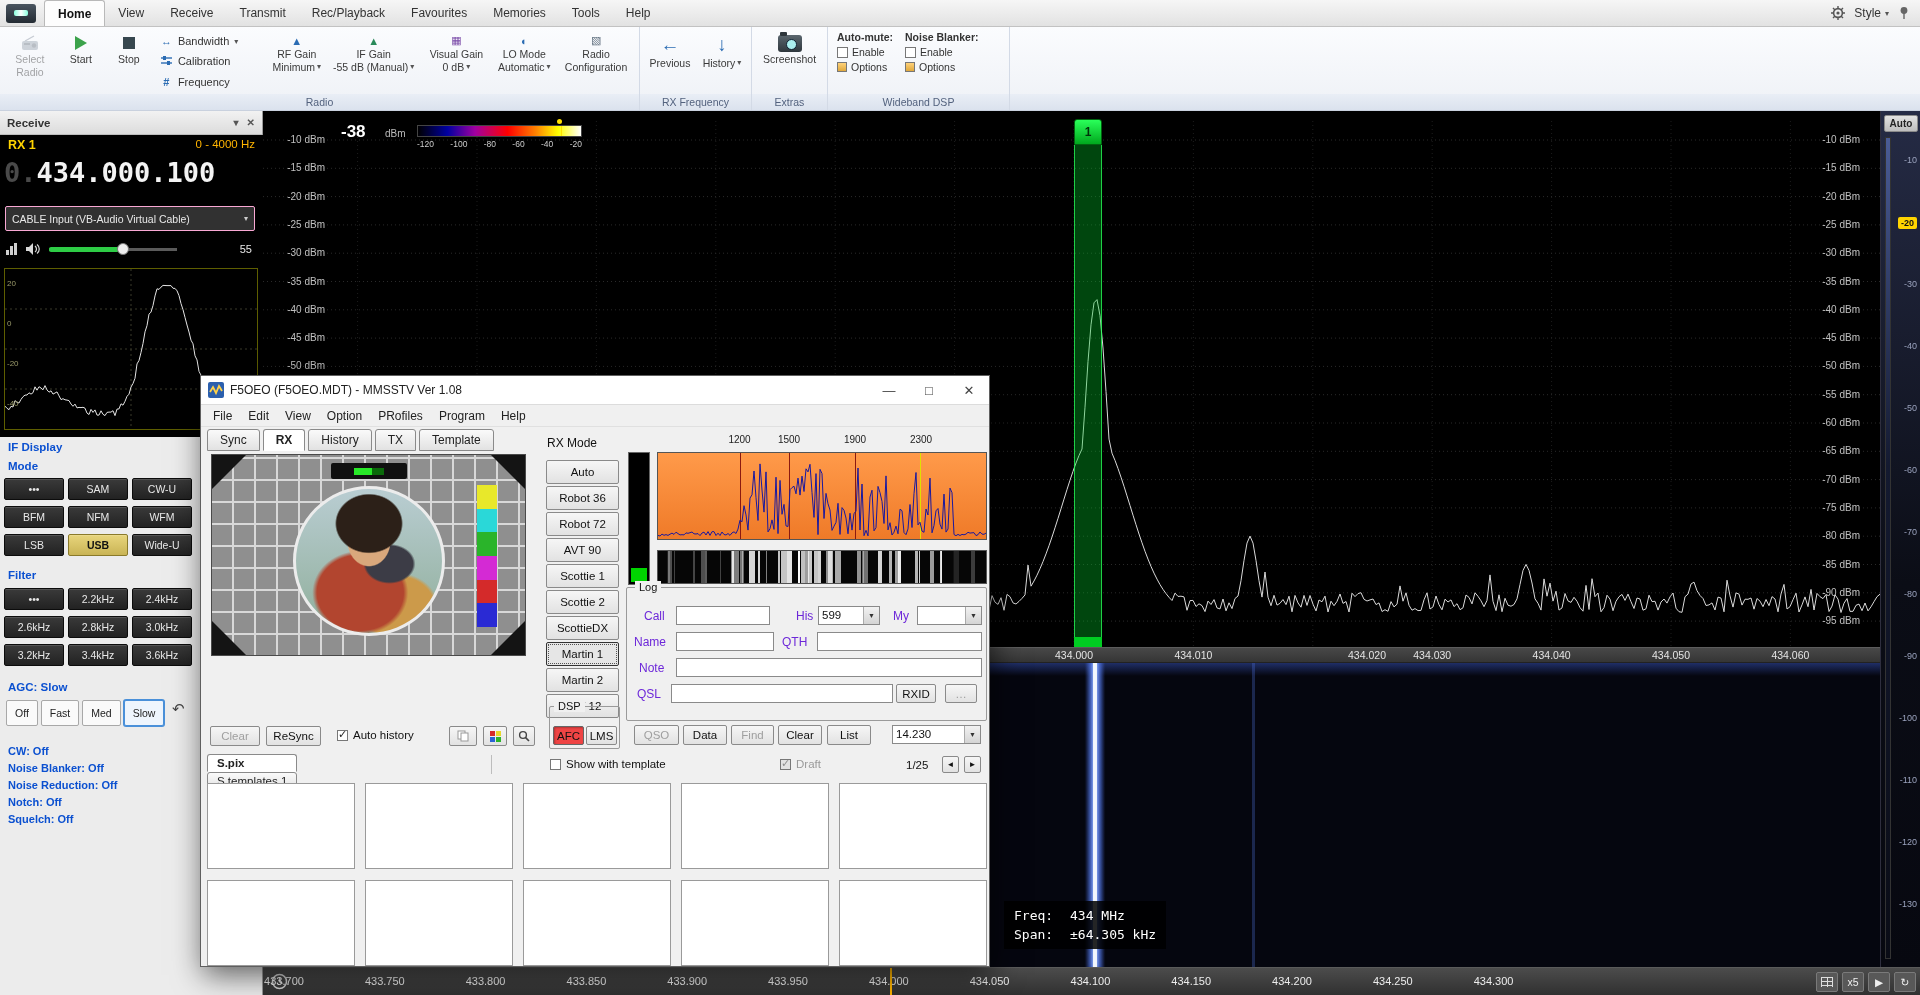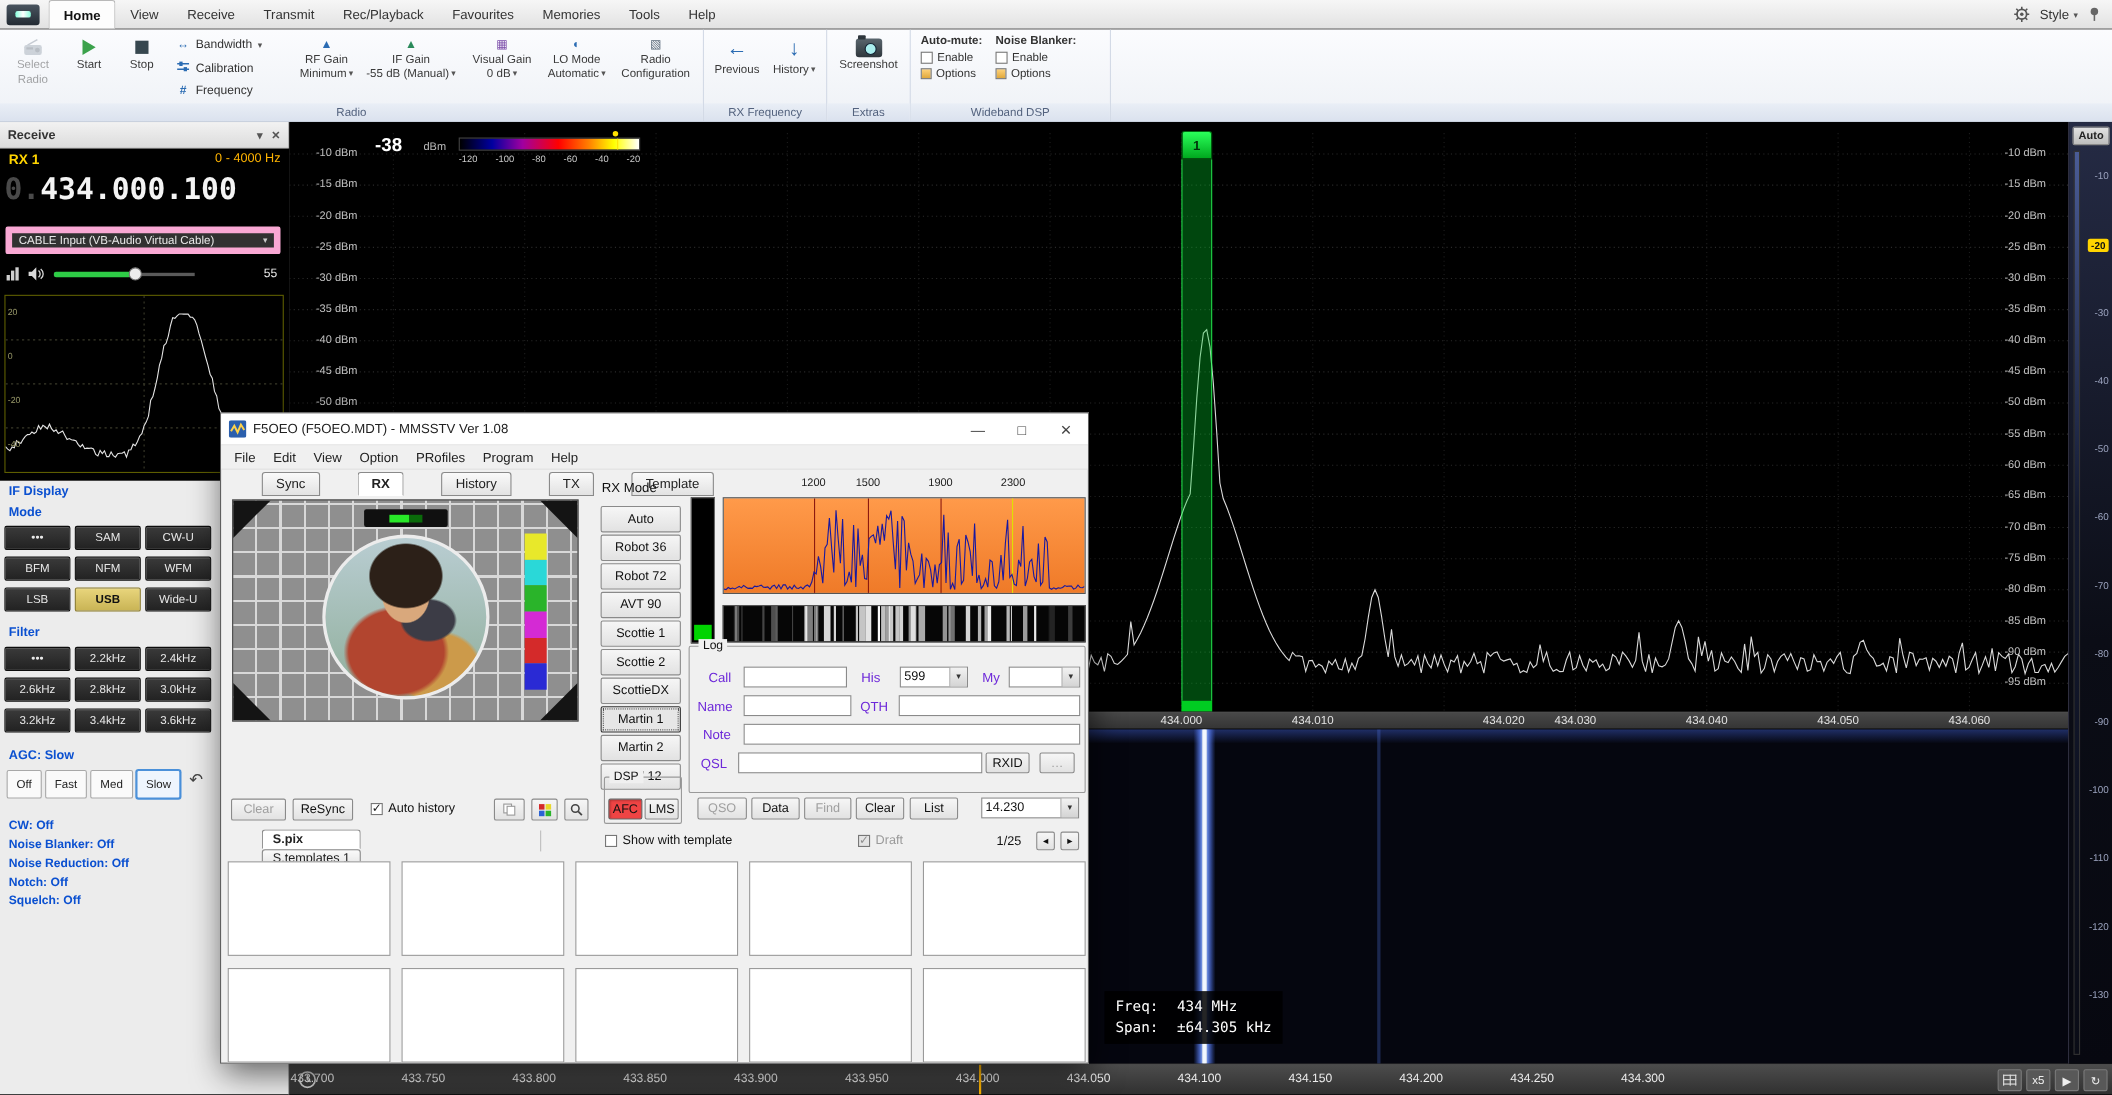--- a/index.html
+++ b/index.html
@@ -50,21 +50,21 @@
 #left-panel{position:absolute;left:0;top:111px;width:263px;height:884px;background:#ececec;border-right:1px solid #9a9a9a;}
 .panel-header{position:absolute;left:0;top:0;width:100%;height:24px;background:linear-gradient(#f2f2f2,#dcdcdc);border-bottom:1px solid #bdbdbd;display:flex;align-items:center;padding:0 7px;font-size:11.5px;font-weight:bold;color:#333;}
 .ph-icons{margin-left:auto;display:flex;gap:8px;color:#555;font-size:10px;}
 .panel-black{position:absolute;left:0;top:24px;width:263px;height:302px;background:#000;}
 .rx-row{position:absolute;left:8px;right:8px;top:3px;display:flex;justify-content:space-between;font-size:12.5px;font-weight:bold;}
 .rx-label{color:#ffd400;}
 .rx-range{color:#ffb400;font-weight:normal;font-size:11.5px;}
 .freq-display{position:absolute;left:4px;top:22px;font-family:"DejaVu Sans Mono",monospace;font-size:27px;font-weight:bold;letter-spacing:0px;white-space:nowrap;}
 .freq-prefix{color:#4a4a4a;}
 .freq-main{color:#f4f4f4;}
-.audio-select{position:absolute;left:5px;top:71px;width:250px;height:25px;background:#313131;border:6px solid #f9a8d4;border-radius:2px;color:#e8e8e8;font-size:10.5px;display:flex;align-items:center;padding:0 6px;}
+.audio-select{position:absolute;left:5px;top:71px;width:250px;height:25px;background:#313131;border:1px solid #f9a8d4;border-radius:2px;color:#e8e8e8;font-size:10.5px;display:flex;align-items:center;padding:0 6px;}
 .audio-select .caret{margin-left:auto;color:#ccc;}
 .vol-row{position:absolute;left:6px;top:103px;width:250px;height:22px;display:flex;align-items:center;}
 .eq-bars{display:flex;align-items:flex-end;gap:1px;height:12px;margin-right:8px;}
 .eq-bars i{display:block;width:3px;background:#cfcfcf;}
 .spk{margin-right:8px;}
 .vol-slider{position:relative;width:128px;height:14px;margin-right:10px;}
 .vol-track{position:absolute;left:0;right:0;top:6px;height:3px;background:#5a5a5a;}
 .vol-fill{position:absolute;left:0;width:55%;top:5px;height:5px;background:#2ecc46;border-radius:2px;}
 .vol-handle{position:absolute;left:53%;top:1px;width:12px;height:12px;border-radius:50%;background:#ededed;border:1px solid #777;}
 .vol-val{color:#e8e8e8;font-size:11px;margin-left:auto;padding-right:4px;}
@@ -131,21 +131,21 @@
 
 
 #mmsstv{position:absolute;left:200px;top:375px;width:790px;height:592px;background:#f0f0f0;border:1px solid #5f5f5f;box-shadow:3px 8px 28px rgba(0,0,0,.6);z-index:20;}
 .mt-bar{position:absolute;left:0;top:0;right:0;height:29px;background:#fff;border-bottom:1px solid #dcdcdc;display:flex;align-items:center;padding-left:7px;}
 .mt-title{font-size:12px;color:#222;margin-left:6px;}
 .mt-btns{margin-left:auto;display:flex;height:100%;}
 .mt-btn{width:40px;display:flex;align-items:center;justify-content:center;font-size:13px;color:#444;}
 .m-menu{position:absolute;left:0;top:29px;right:0;height:22px;display:flex;align-items:center;padding:0 4px;background:#f0f0f0;border-bottom:1px solid #e0e0e0;}
 .m-menu span{font-size:12px;color:#222;padding:2px 8px;}
 #m-tabs{position:absolute;left:6px;top:53px;display:flex;}
-.m-tab{padding:3px 12px;font-size:12px;color:#222;border:1px solid #8a8a8a;background:linear-gradient(#fafafa,#e2e2e2);border-radius:3px 3px 0 0;margin-right:3px;margin-left:31px;}
+.m-tab{padding:3px 12px;font-size:12px;color:#222;border:1px solid #8a8a8a;background:linear-gradient(#fafafa,#e2e2e2);border-radius:3px 3px 0 0;margin-right:3px;}
 .m-tab.active{background:#fff;font-weight:bold;border-bottom-color:#fff;}
 .btn95{background:linear-gradient(#f6f6f6,#e2e2e2);border:1px solid #8a8a8a;border-radius:2px;font-size:11.5px;color:#111;display:flex;align-items:center;justify-content:center;}
 .btn95.disabled{color:#9f9f9f;}
 .btn95.pressed{background:#ef4444;border-color:#666;box-shadow:inset 1px 1px 2px rgba(0,0,0,.25);}
 
 
 #sstv-image{position:absolute;left:10px;top:78px;width:315px;height:202px;border:1px solid #4a4a4a;background:#8f8f8f;background-image:repeating-linear-gradient(0deg,transparent 0 20px,#d8d8d8 20px 22px),repeating-linear-gradient(90deg,transparent 0 20px,#d8d8d8 20px 22px);overflow:hidden;}
 .corner{position:absolute;width:0;height:0;}
 .c-tl{left:0;top:0;border-top:34px solid #141414;border-right:34px solid transparent;}
 .c-tr{right:0;top:0;border-top:34px solid #141414;border-left:34px solid transparent;}
@@ -775,21 +775,21 @@
         <i style="left: 2.8462%; width: 4.9435px; opacity: 0.11;"></i>
         <i style="left: 27.6227%; width: 5.97898px; opacity: 0.84;"></i>
         <i style="left: 72.1335%; width: 4.06644px; opacity: 0.62;"></i>
         <i style="left: 78.4276%; width: 3.12846px; opacity: 0.71;"></i>
       </div>
 
     <div id="log-group">
       <span class="legend">Log</span>
       <span class="flabel" style="left:17px;top:21px">Call</span>
       <input class="inp" style="left: 49px; top: 18px; width: 94px;">
-      <span class="flabel" style="left:156px;top:21px">His</span>
+      <span class="flabel" style="left:169px;top:21px">His</span>
       <span class="sel" style="left:191px;top:18px;width:62px">
           <span class="val">599</span>
           <span class="dd">▼</span>
         </span>
       <span class="flabel" style="left:266px;top:21px">My</span>
       <span class="sel" style="left:290px;top:18px;width:65px">
           <span class="val"></span>
           <span class="dd">▼</span>
         </span>
 

